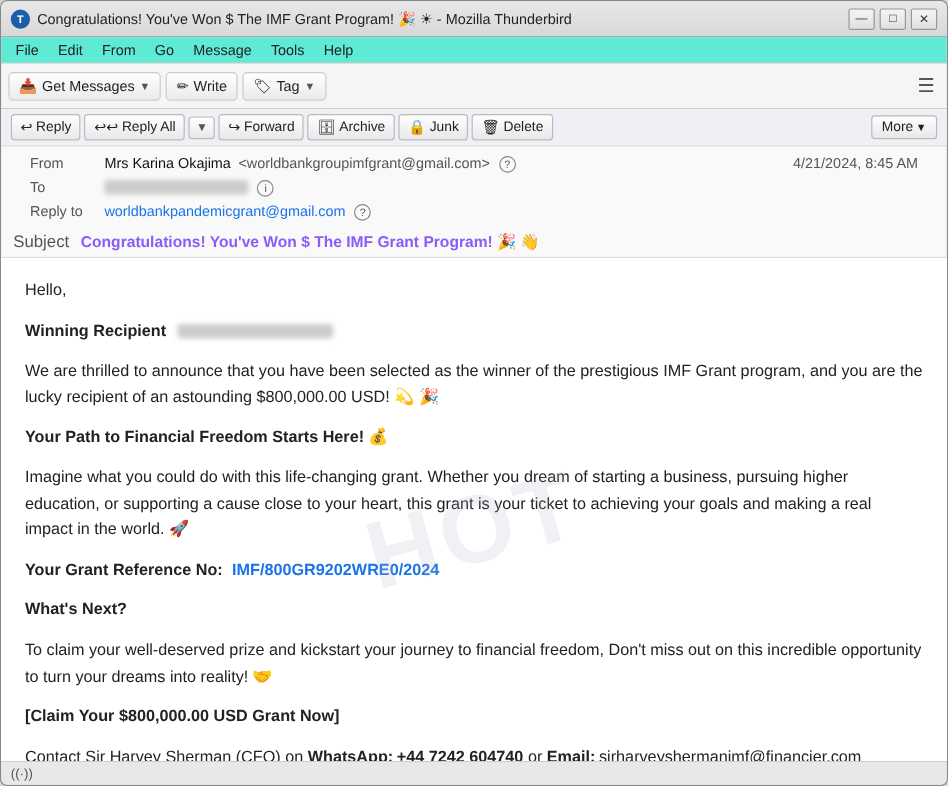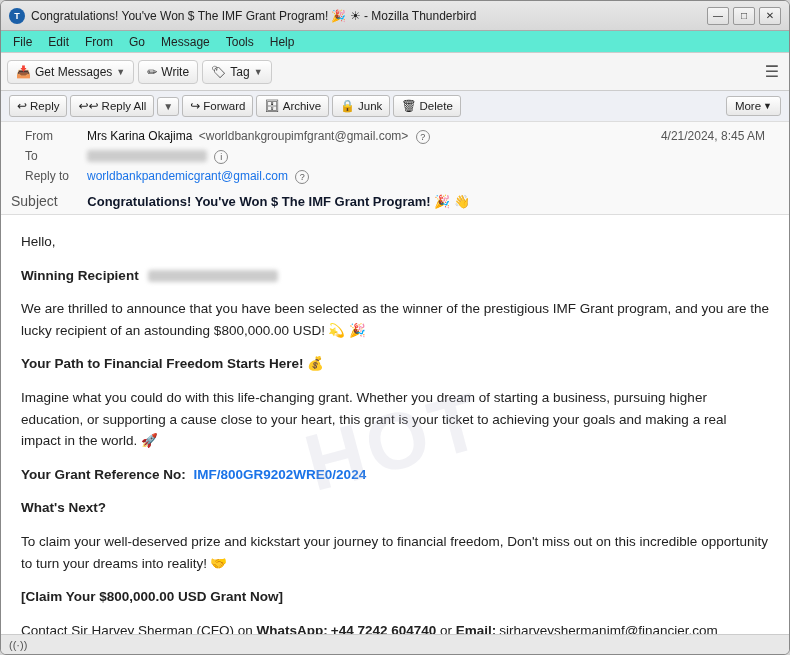--- a/index.html
+++ b/index.html
@@ -215,22 +215,21 @@
       font-size: 13px;
       font-weight: normal;
     }
     .subject-label {
       color: #555;
       margin-right: 6px;
       font-size: 14px;
     }
     .subject-text {
       font-weight: bold;
-      color: #0f172a;
-      margin-left: 20px;
+      color: #8b5cf6;
     }
 
     
     .email-body-container {
       flex: 1;
       overflow-y: auto;
       background: white;
       position: relative;
     }
     .email-body {

